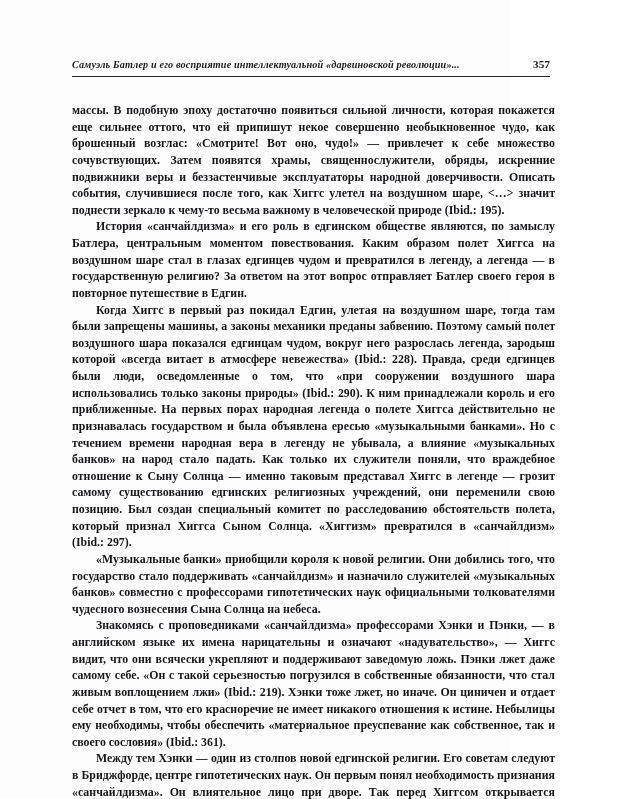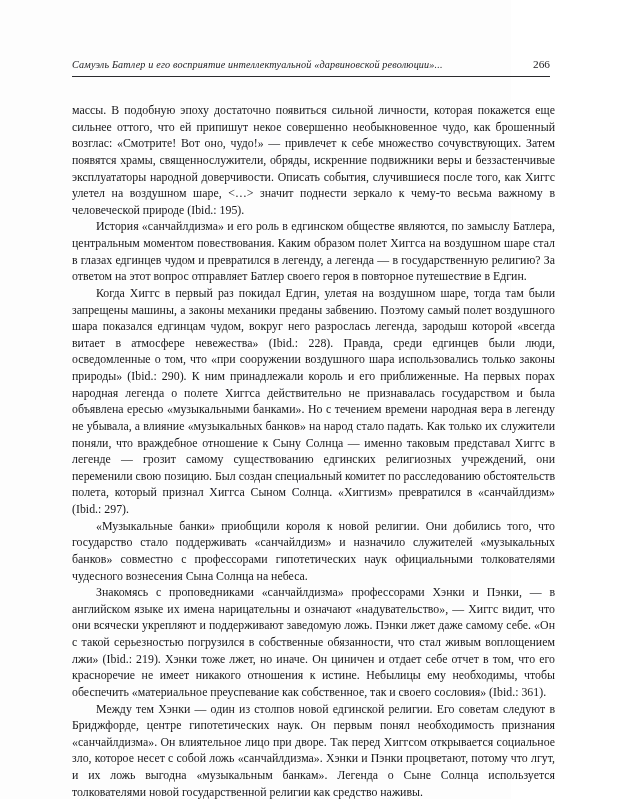--- a/index.html
+++ b/index.html
@@ -14,20 +14,21 @@
     color: #17171a;
     overflow: hidden;
   }
 
   .page {
     position: relative;
     width: 511px;
     height: 799px;
     background: #fdfdfd;
     box-sizing: border-box;
+    font-weight: bold;
   }
 
   
   .running-head {
     position: absolute;
     left: 72px;
     top: 58px;
     width: 478px;
     display: flex;
     align-items: baseline;
@@ -77,21 +78,21 @@
     margin-top: 16px;
   }
 </style>
 </head>
 <body>
 
 <div class="page">
 
   <div class="running-head">
     <span class="running-head-title">Самуэль Батлер и его восприятие интеллектуальной «дарвиновской революции»...</span>
-    <span class="running-head-folio">266</span>
+    <span class="running-head-folio">357</span>
   </div>
   <div class="head-rule"></div>
 
   <div class="textblock">
     <p class="para noindent">массы. В подобную эпоху достаточно появиться сильной личности, которая покажется еще сильнее оттого, что ей припишут некое совершенно необыкновенное чудо, как брошенный возглас: «Смотрите! Вот оно, чудо!» — привлечет к себе множество сочувствующих. Затем появятся храмы, священнослужители, обряды, искренние подвижники веры и беззастенчивые эксплуататоры народной доверчивости. Описать события, случившиеся после того, как Хиггс улетел на воздушном шаре, &lt;…&gt; значит поднести зеркало к чему-то весьма важному в человеческой природе (Ibid.: 195).</p>
     <p class="para">История «санчайлдизма» и его роль в едгинском обществе являются, по замыслу Батлера, центральным моментом повествования. Каким образом полет Хиггса на воздушном шаре стал в глазах едгинцев чудом и превратился в легенду, а легенда — в государственную религию? За ответом на этот вопрос отправляет Батлер своего героя в повторное путешествие в Едгин.</p>
     <p class="para">Когда Хиггс в первый раз покидал Едгин, улетая на воздушном шаре, тогда там были запрещены машины, а законы механики преданы забвению. Поэтому самый полет воздушного шара показался едгинцам чудом, вокруг него разрослась легенда, зародыш которой «всегда витает в атмосфере невежества» (Ibid.: 228). Правда, среди едгинцев были люди, осведомленные о том, что «при сооружении воздушного шара использовались только законы природы» (Ibid.: 290). К ним принадлежали король и его приближенные. На первых порах народная легенда о полете Хиггса действительно не признавалась государством и была объявлена ересью «музыкальными банками». Но с течением времени народная вера в легенду не убывала, а влияние «музыкальных банков» на народ стало падать. Как только их служители поняли, что враждебное отношение к Сыну Солнца — именно таковым представал Хиггс в легенде — грозит самому существованию едгинских религиозных учреждений, они переменили свою позицию. Был создан специальный комитет по расследованию обстоятельств полета, который признал Хиггса Сыном Солнца. «Хиггизм» превратился в «санчайлдизм» (Ibid.: 297).</p>
     <p class="para">«Музыкальные банки» приобщили короля к новой религии. Они добились того, что государство стало поддерживать «санчайлдизм» и назначило служителей «музыкальных банков» совместно с профессорами гипотетических наук официальными толкователями чудесного вознесения Сына Солнца на небеса.</p>
     <p class="para">Знакомясь с проповедниками «санчайлдизма» профессорами Хэнки и Пэнки, — в английском языке их имена нарицательны и означают «надувательство», — Хиггс видит, что они всячески укрепляют и поддерживают заведомую ложь. Пэнки лжет даже самому себе. «Он с такой серьезностью погрузился в собственные обязанности, что стал живым воплощением лжи» (Ibid.: 219). Хэнки тоже лжет, но иначе. Он циничен и отдает себе отчет в том, что его красноречие не имеет никакого отношения к истине. Небылицы ему необходимы, чтобы обеспечить «материальное преуспевание как собственное, так и своего сословия» (Ibid.: 361).</p>
     <p class="para">Между тем Хэнки — один из столпов новой едгинской религии. Его советам следуют в Бриджфорде, центре гипотетических наук. Он первым понял необходимость признания «санчайлдизма». Он влиятельное лицо при дворе. Так перед Хиггсом открывается социальное зло, которое несет с собой ложь «санчайлдизма». Хэнки и Пэнки процветают, потому что лгут, и их ложь выгодна «музыкальным банкам». Легенда о Сыне Солнца используется толкователями новой государственной религии как средство наживы.</p>

